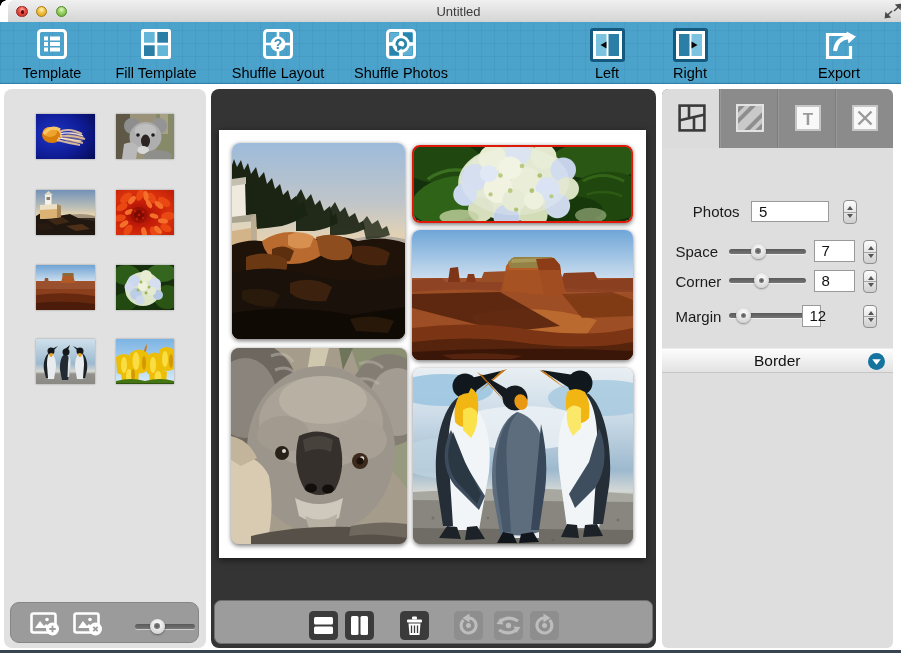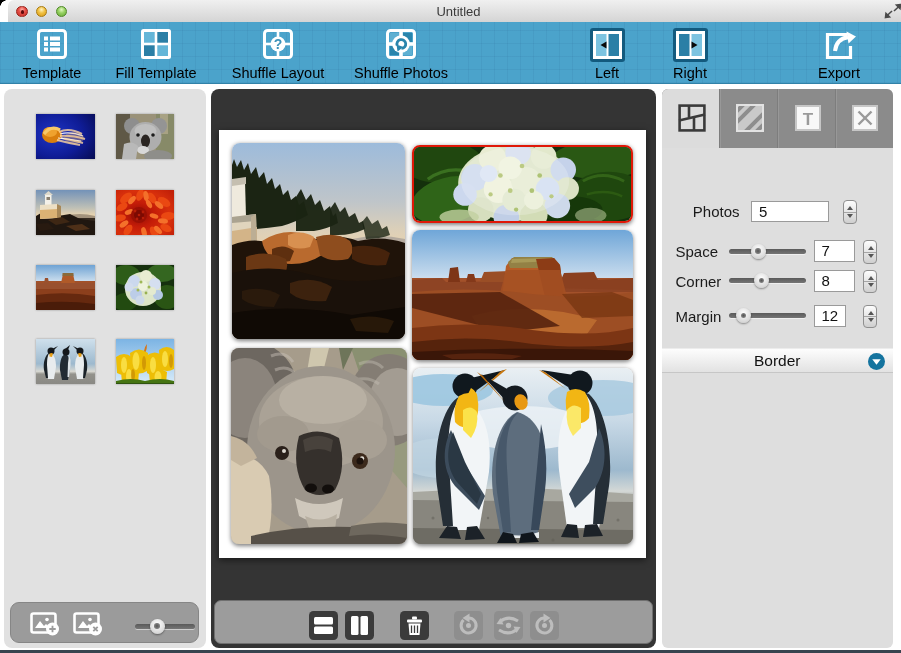--- a/index.html
+++ b/index.html
@@ -711,21 +711,21 @@
   <div class="rlabel" style="left:14px;top:183.5px;width:50px;text-align:left">Corner</div>
   <div class="slider" style="left:67.5px;top:189px;width:76.5px"></div>
   <div class="knob" style="left:92.5px;top:184px"></div>
   <div class="field" style="left:152px;top:180.5px;width:41px;height:22px">8</div>
   <div class="stepper" style="left:201.5px;top:180.5px">
       <i></i>
     </div>
   <div class="rlabel" style="left:14px;top:218.5px;width:50px;text-align:left">Margin</div>
   <div class="slider" style="left:67.5px;top:224px;width:76.5px"></div>
   <div class="knob" style="left:74.8px;top:219px"></div>
-  <div class="field" style="left:152px;top:215.5px;width:32px;height:22px">12</div>
+  <div class="field" style="left:140px;top:215.5px;width:19px;height:22px">12</div>
   <div class="stepper" style="left:201.5px;top:215.5px">
       <i></i>
     </div>
   <div class="sect" style="top:258.5px">Border
     <div class="pcirc" style="background:#15749f;top:4px">
       <svg width="17" height="17" viewBox="0 0 18 18">
           <path d="M9 12.5 L13.5 6.5 L4.5 6.5 Z" fill="#fff"></path>
         </svg>
     </div>
   </div>

